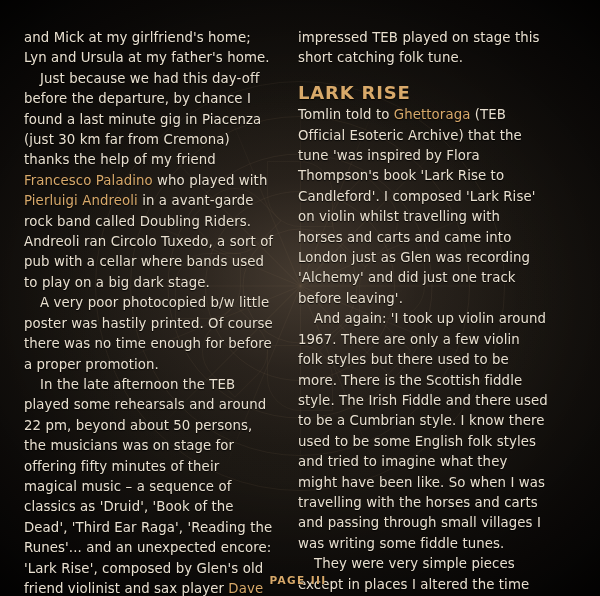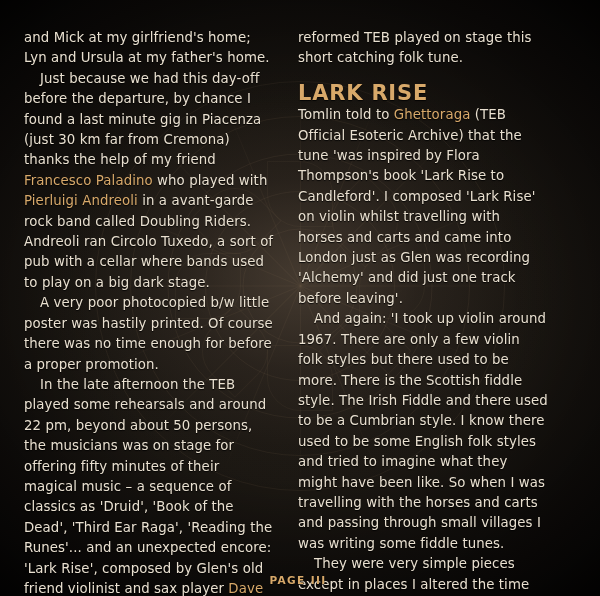--- a/index.html
+++ b/index.html
@@ -96,21 +96,21 @@
     text-shadow: 0 1px 1px rgba(0,0,0,0.85);
   }
   .col p {
     margin: 0 0 0 0;
   }
   .col p.indent { text-indent: 16px; }
   .hl { color: #d8a96a; font-weight: normal; }
   .section-head {
     color: #d8a96a;
     font-weight: bold;
-    font-size: 21px;
+    font-size: 18px;
     letter-spacing: 0.8px;
     margin: 14px 0 2px 0;
   }
 
   .footer {
     position: absolute;
     left: 0; right: 4px;
     bottom: 10px;
     text-align: center;
     color: #d8a96a;
@@ -153,21 +153,21 @@
   <div class="vignette"></div>
 
   <div class="columns">
     <div class="col" id="col-left">
         <p>and Mick at my girlfriend's home; Lyn and Ursula at my father's home.</p>
         <p class="indent">Just because we had this day-off before the departure, by chance I found a last minute gig in Piacenza (just 30 km far from Cremona) thanks the help of my friend <span class="hl">Francesco Paladino</span> who played with <span class="hl">Pierluigi Andreoli</span> in a avant-garde rock band called Doubling Riders. Andreoli ran Circolo Tuxedo, a sort of pub with a cellar where bands used to play on a big dark stage.</p>
         <p class="indent">A very poor photocopied b/w little poster was hastily printed. Of course there was no time enough for before a proper promotion.</p>
         <p class="indent">In the late afternoon the TEB played some rehearsals and around 22 pm, beyond about 50 persons, the musicians was on stage for offering fifty minutes of their magical music – a sequence of classics as 'Druid', 'Book of the Dead', 'Third Ear Raga', 'Reading the Runes'... and an unexpected encore: 'Lark Rise', composed by Glen's old friend violinist and sax player <span class="hl">Dave Tomlin</span> and recorded in 1969 for ''. Glen presented the track as 'composed by the legendary Dave Tomlin', and that was the first and last time the</p>
       </div>
     <div class="col" id="col-right">
-        <p>reformed TEB played on stage this short catching folk tune.</p>
+        <p>impressed TEB played on stage this short catching folk tune.</p>
         <div class="section-head">LARK RISE</div>
         <p>Tomlin told to <span class="hl">Ghettoraga</span> (TEB Official Esoteric Archive) that the tune 'was inspired by Flora Thompson's book 'Lark Rise to Candleford'. I composed 'Lark Rise' on violin whilst travelling with horses and carts and came into London just as Glen was recording 'Alchemy' and did just one track before leaving'.</p>
         <p class="indent">And again: 'I took up violin around 1967. There are only a few violin folk styles but there used to be more. There is the Scottish fiddle style. The Irish Fiddle and there used to be a Cumbrian style. I know there used to be some English folk styles and tried to imagine what they might have been like. So when I was travelling with the horses and carts and passing through small villages I was writing some fiddle tunes.</p>
         <p class="indent">They were very simple pieces except in places I altered the time signatures to give them a different flavour. The book 'Lark Rise to Candleford' impressed me very much since it was about English village life before the coming of the motorways etc., and that's what I was looking for'.</p>
       </div>
   </div>
 
   <div class="footer">PAGE III</div>
 </div>
 

